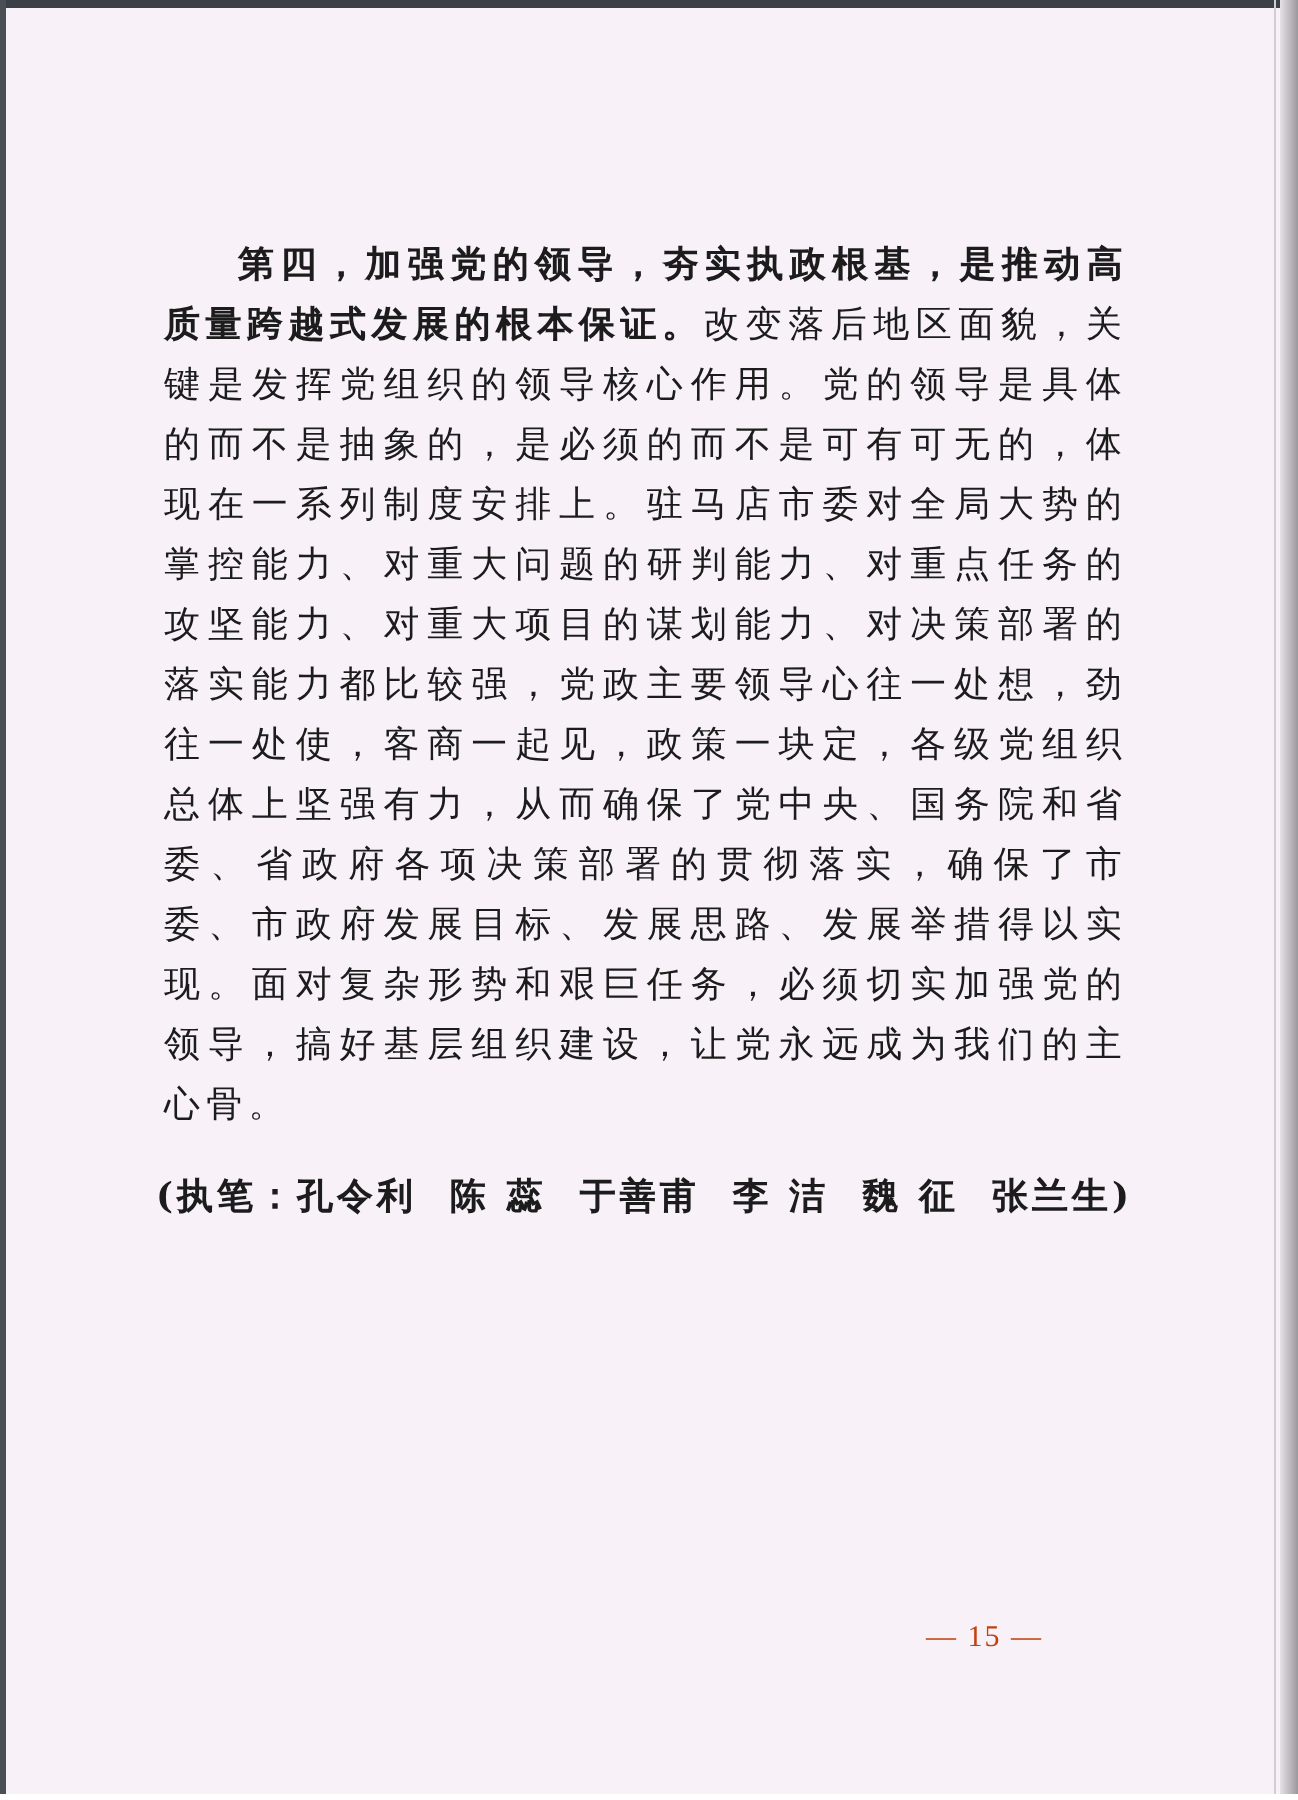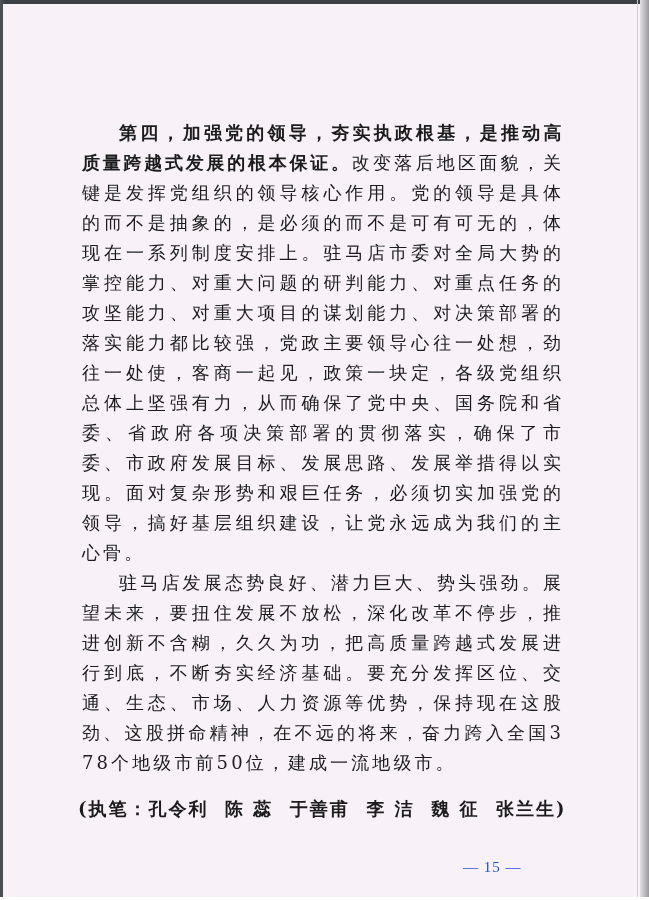--- a/index.html
+++ b/index.html
@@ -37,35 +37,33 @@
     font-size: 18px;
     line-height: 30px;
     letter-spacing: 2px;
     white-space: pre;
     font-weight: bold;
     font-family: "DejaVu Serif", serif;
     margin-left: -4px;
   }
   .page-number {
     position: absolute; left: 463px; top: 811px;
-    font-size: 15px; color: #1d4ed8;
+    font-size: 15px; color: #c2410c;
     font-family: "Liberation Serif", serif;
     letter-spacing: 1px;
     white-space: pre;
-    margin-top: 48px;
   }
 </style>
 </head>
 <body>
 
 <div class="scan-top"></div>
 <div class="scan-left"></div>
 <div class="scan-right-line"></div>
 <div class="scan-right"></div>
 <div class="scan-bottom"></div>
 
 <div class="page">
   <p class="para"><span class="lead">第四，加强党的领导，夯实执政根基，是推动高质量跨越式发展的根本保证。</span><span>改变落后地区面貌，关键是发挥党组织的领导核心作用。党的领导是具体的而不是抽象的，是必须的而不是可有可无的，体现在一系列制度安排上。驻马店市委对全局大势的掌控能力、对重大问题的研判能力、对重点任务的攻坚能力、对重大项目的谋划能力、对决策部署的落实能力都比较强，党政主要领导心往一处想，劲往一处使，客商一起见，政策一块定，各级党组织总体上坚强有力，从而确保了党中央、国务院和省委、省政府各项决策部署的贯彻落实，确保了市委、市政府发展目标、发展思路、发展举措得以实现。面对复杂形势和艰巨任务，必须切实加强党的领导，搞好基层组织建设，让党永远成为我们的主心骨。</span></p>
-  <p class="para"><span>驻马店发展态势良好、潜力巨大、势头强劲。展望未来，要扭住发展不放松，深化改革不停步，推进创新不含糊，久久为功，把高质量跨越式发展进行到底，不断夯实经济基础。要充分发挥区位、交通、生态、市场、人力资源等优势，保持现在这股劲、这股拼命精神，在不远的将来，奋力跨入全国378个地级市前50位，建成一流地级市。</span></p>
   <p class="byline">(执笔：孔令利  陈 蕊  于善甫  李 洁  魏 征  张兰生)</p>
 </div>
 
 <div class="page-number">— 15 —</div>
 
 </body></html>

